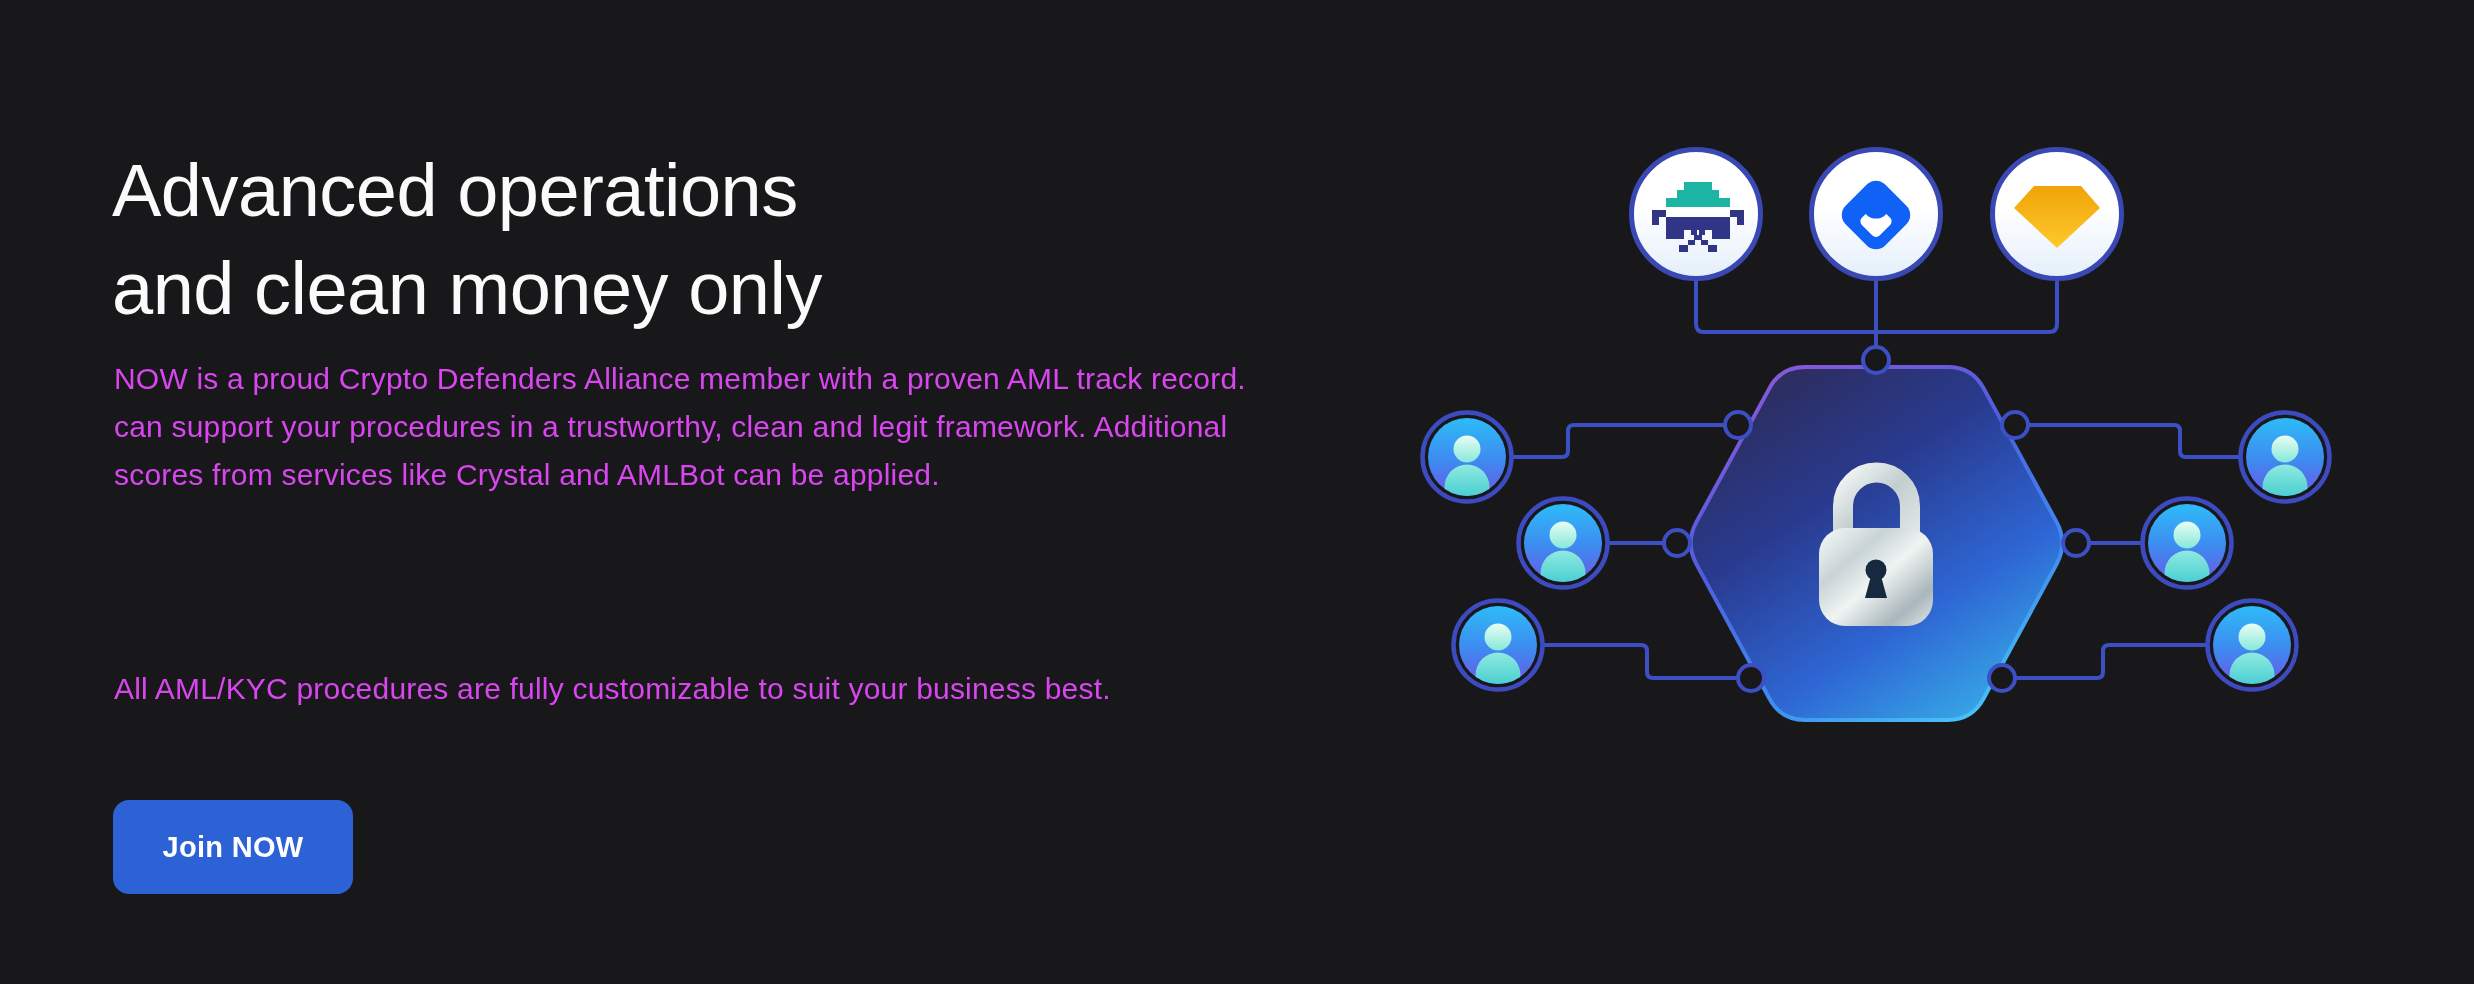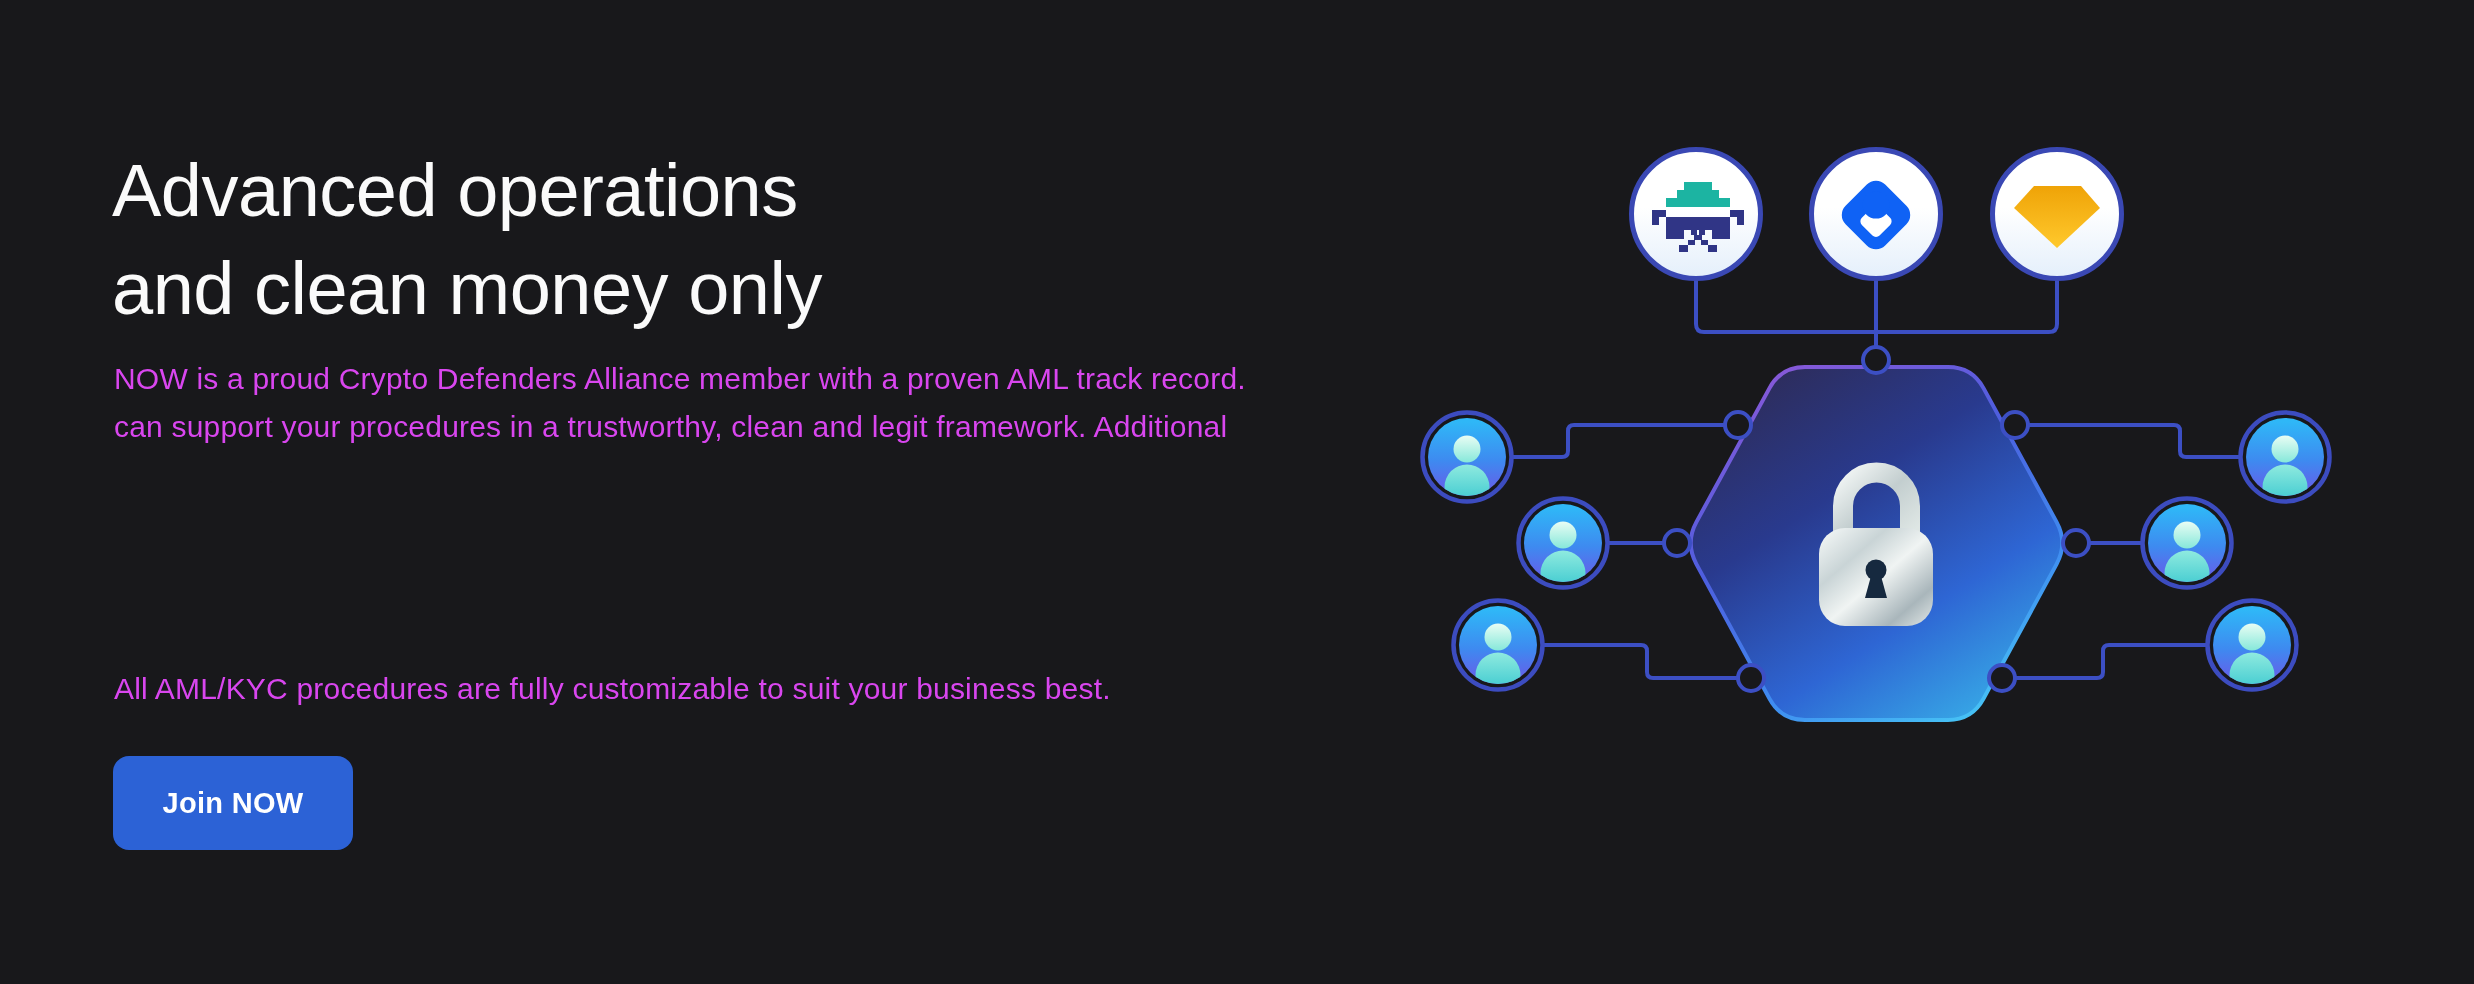--- a/index.html
+++ b/index.html
@@ -14,39 +14,40 @@
     letter-spacing:-0.5px;white-space:nowrap;
   }
   .para{
     position:absolute;left:114px;
     color:#d946ef;font-size:30px;line-height:48px;font-weight:400;
     letter-spacing:0.2px;white-space:nowrap;
   }
   .para-1{top:355px;}
   .para-2{top:665px;}
   .cta-button{
-    position:absolute;left:113px;top:756px;width:240px;height:94px;
+    position:absolute;left:113px;top:800px;width:240px;height:94px;
     background:#2c62d6;border:none;border-radius:16px;cursor:pointer;
     color:#ffffff;font-size:29px;font-weight:700;letter-spacing:0.3px;
     font-family:"Liberation Sans", sans-serif;
     display:flex;align-items:center;justify-content:center;
   }
   .illustration{position:absolute;left:1400px;top:120px;width:940px;height:620px;}
 </style>
 </head>
 <body>
 
 <div class="hero-title">
   <div>Advanced operations</div>
   <div>and clean money only</div>
 </div>
 
 <div class="para para-1">
   <div>NOW is a proud Crypto Defenders Alliance member with a proven AML track record.</div>
   <div>can support your procedures in a trustworthy, clean and legit framework. Additional</div>
+  <div>scores from services like Crystal and AMLBot can be applied.</div>
 </div>
 
 <div class="para para-2">All AML/KYC procedures are fully customizable to suit your business best.</div>
 
 <button class="cta-button">Join NOW</button>
 
 <svg class="illustration" viewBox="0 0 940 620" width="940" height="620" xmlns="http://www.w3.org/2000/svg">
   <defs>
     <linearGradient id="gBadge" x1="0" y1="0" x2="0" y2="1">
       <stop offset="0.45" stop-color="#ffffff"></stop>

